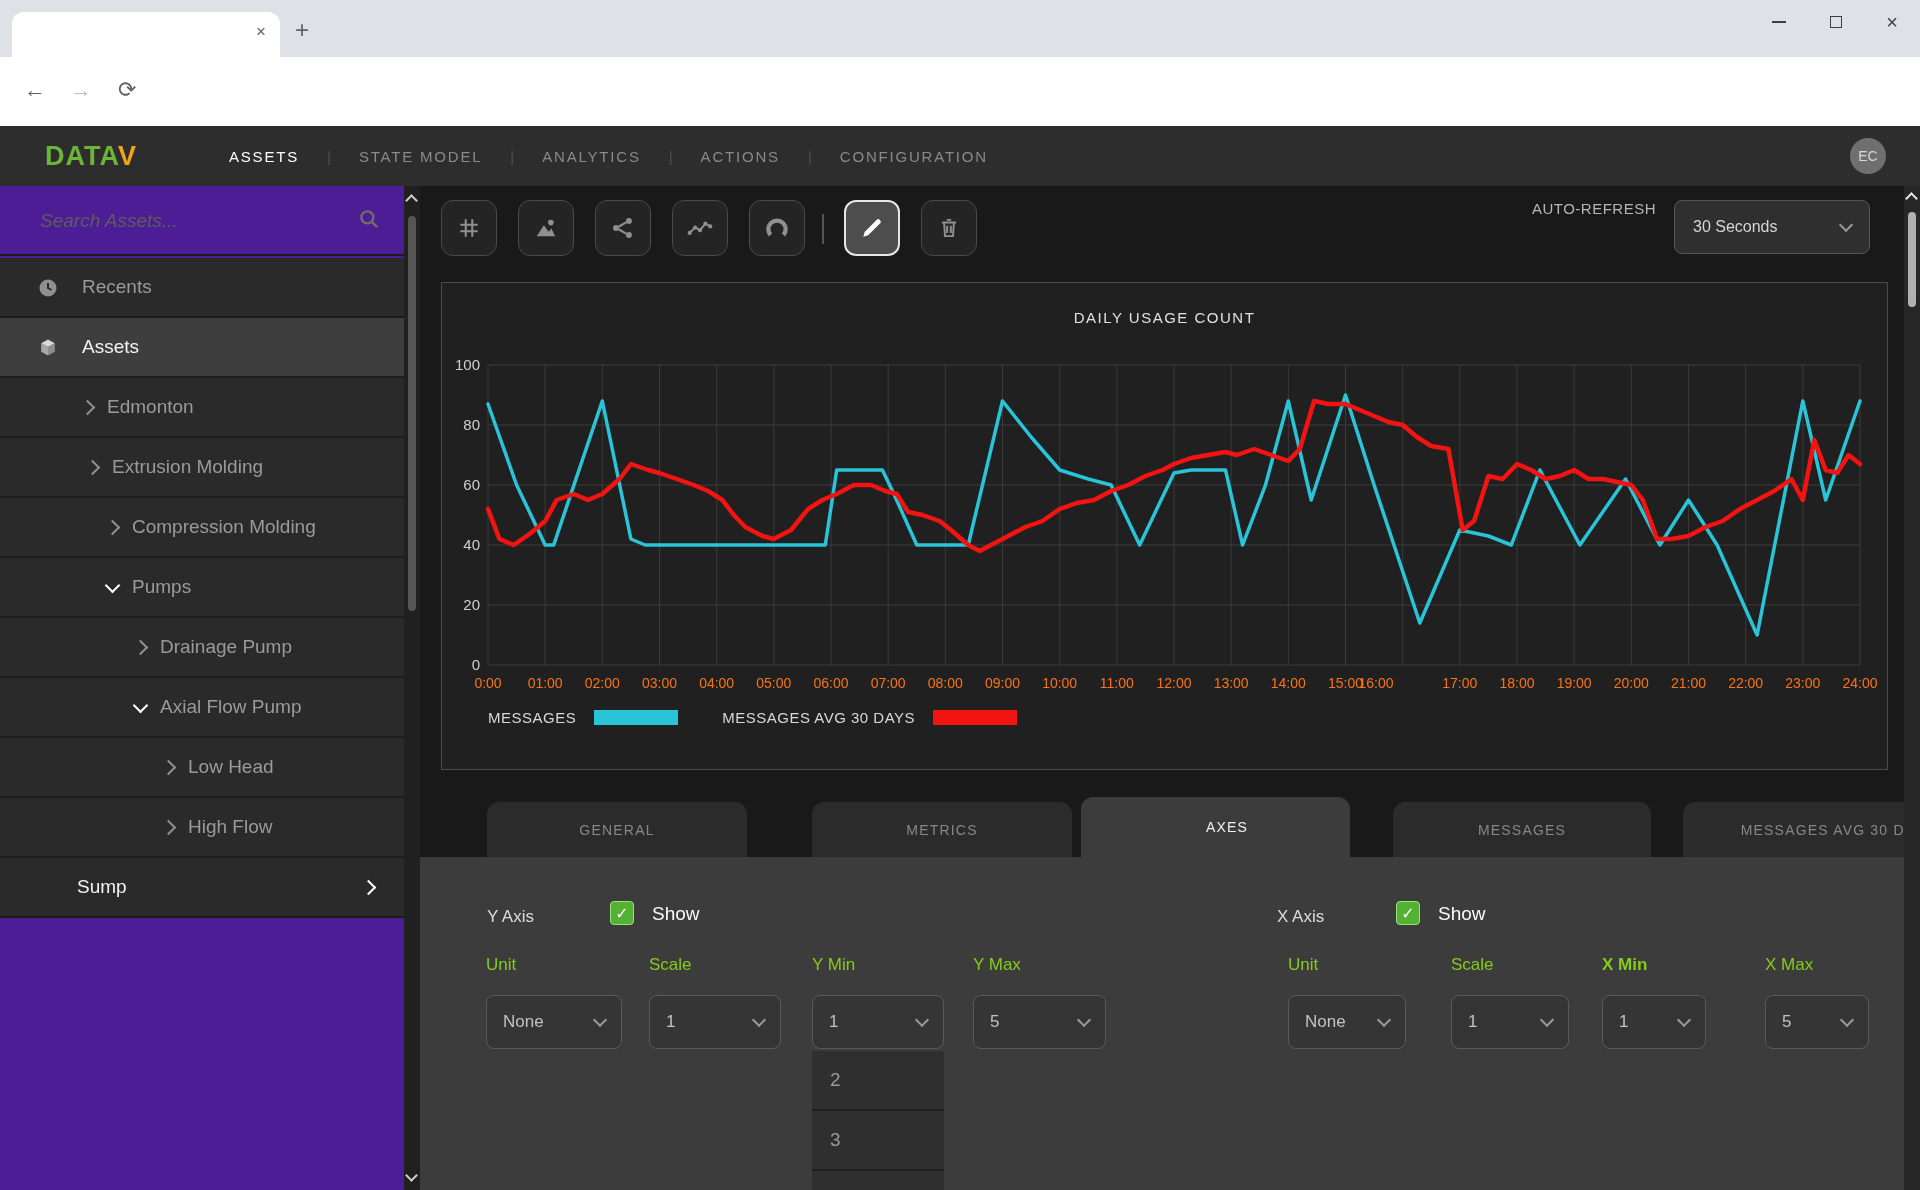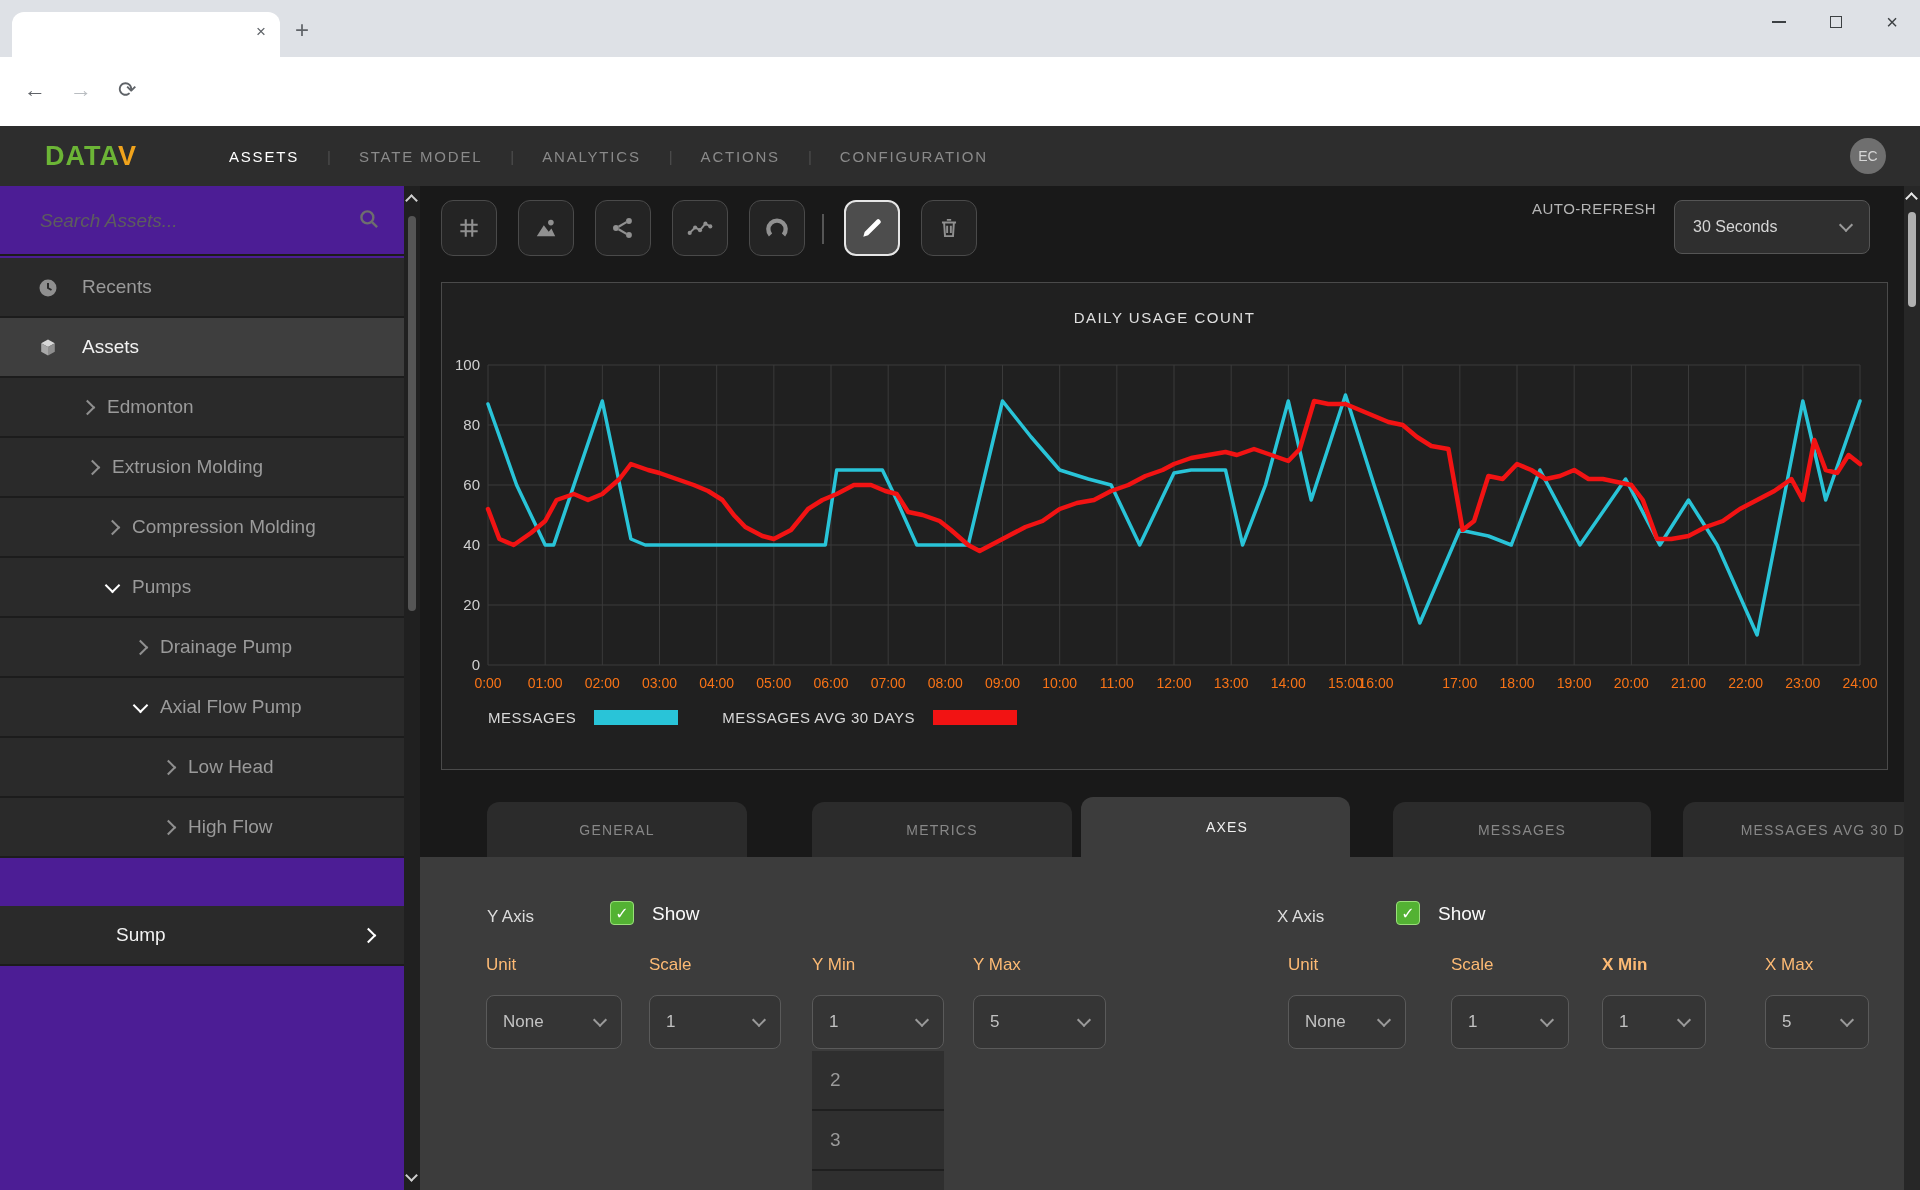--- a/index.html
+++ b/index.html
@@ -79,21 +79,21 @@
   .leg-label { font-size:15px; letter-spacing:.5px; color:#d8d8d8; margin-right:18px; }
   .leg-swatch { width:84px; height:15px; margin-right:44px; }
 
   
   .tab-btn { position:absolute; top:616px; height:55px; background:#2b2b2b; border-radius:12px 12px 0 0; display:flex; align-items:center; justify-content:center; font-size:14px; letter-spacing:1.2px; color:#878787; cursor:pointer; }
   .tab-btn.active { top:611px; height:60px; background:#3c3c3c; color:#f0f0f0;padding-left:23px; }
   .axes-panel { position:absolute; left:0; top:671px; width:1500px; height:333px; background:#3c3c3c; overflow:hidden; }
   .grp-title { position:absolute; top:50px; font-size:17px; color:#dcdcdc; }
   .checkbox { position:absolute; top:44px; width:24px; height:24px; border-radius:4px; border:1px solid #9adf7a; color:#fff; font-size:16px; font-weight:bold; display:flex; align-items:center; justify-content:center; cursor:pointer; }
   .show-label { position:absolute; top:46px; font-size:19px; color:#fafafa; }
-  .fld-label { position:absolute; top:98px; font-size:17px; color:#fdba74; }
+  .fld-label { position:absolute; top:98px; font-size:17px; color:#84cc16; }
   .select { position:absolute; top:138px; height:54px; background:#353535; border:1px solid #5a5a5a; border-radius:8px; display:flex; align-items:center; justify-content:space-between; padding:0 16px; font-size:17px; color:#c2c2c2; cursor:pointer; }
   .open-menu { position:absolute; top:194px; background:#2f2f2f; }
   .menu-row { height:60px; border-bottom:2px solid #1f1f1f; display:flex; align-items:center; padding-left:18px; font-size:19px; color:#9a9a9a; cursor:pointer; }
 
   
   .mainbar { position:absolute; right:0; top:0; width:16px; height:1004px; background:#272727; }
   .mb-car { position:absolute; left:3px; top:8px; width:9px; height:9px; border-right:2px solid #e8e8e8; border-bottom:2px solid #e8e8e8; transform:rotate(-135deg); }
   .mb-thumb { position:absolute; left:4px; top:26px; width:8px; height:95px; background:#b0b0b0; border-radius:4px; }
 </style>
 </head>
@@ -202,21 +202,21 @@
           <span class="side-label">Axial Flow Pump</span>
         </div>
         <div class="side-row" style="padding-left: 163px;">
           <span class="chev right"></span>
           <span class="side-label">Low Head</span>
         </div>
         <div class="side-row" style="padding-left: 163px;">
           <span class="chev right"></span>
           <span class="side-label">High Flow</span>
         </div>
-        <div class="side-row selected" style="padding-left: 116px; margin-top: 48px;">
+        <div class="side-row selected" style="padding-left: 77px;">
           <span>Sump</span>
           <span class="chev right white trail"></span>
         </div>
       </div>
     <div class="gutter">
       <span class="g-car up"></span>
       <span class="g-thumb"></span>
       <span class="g-car dn"></span>
     </div>
   </div>

